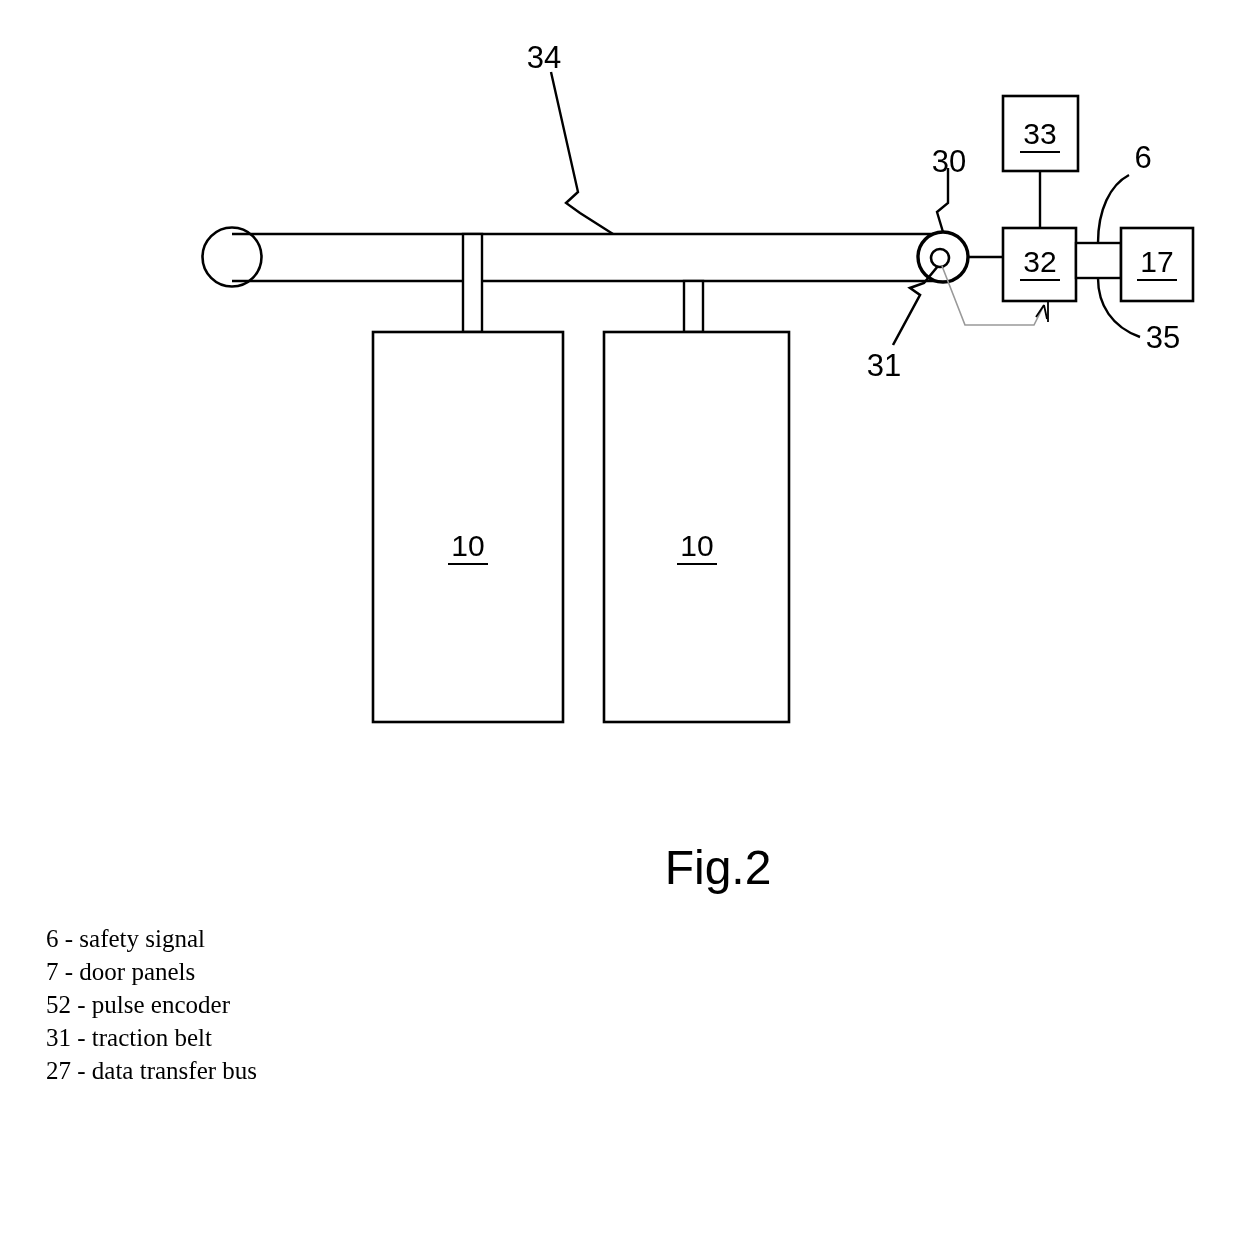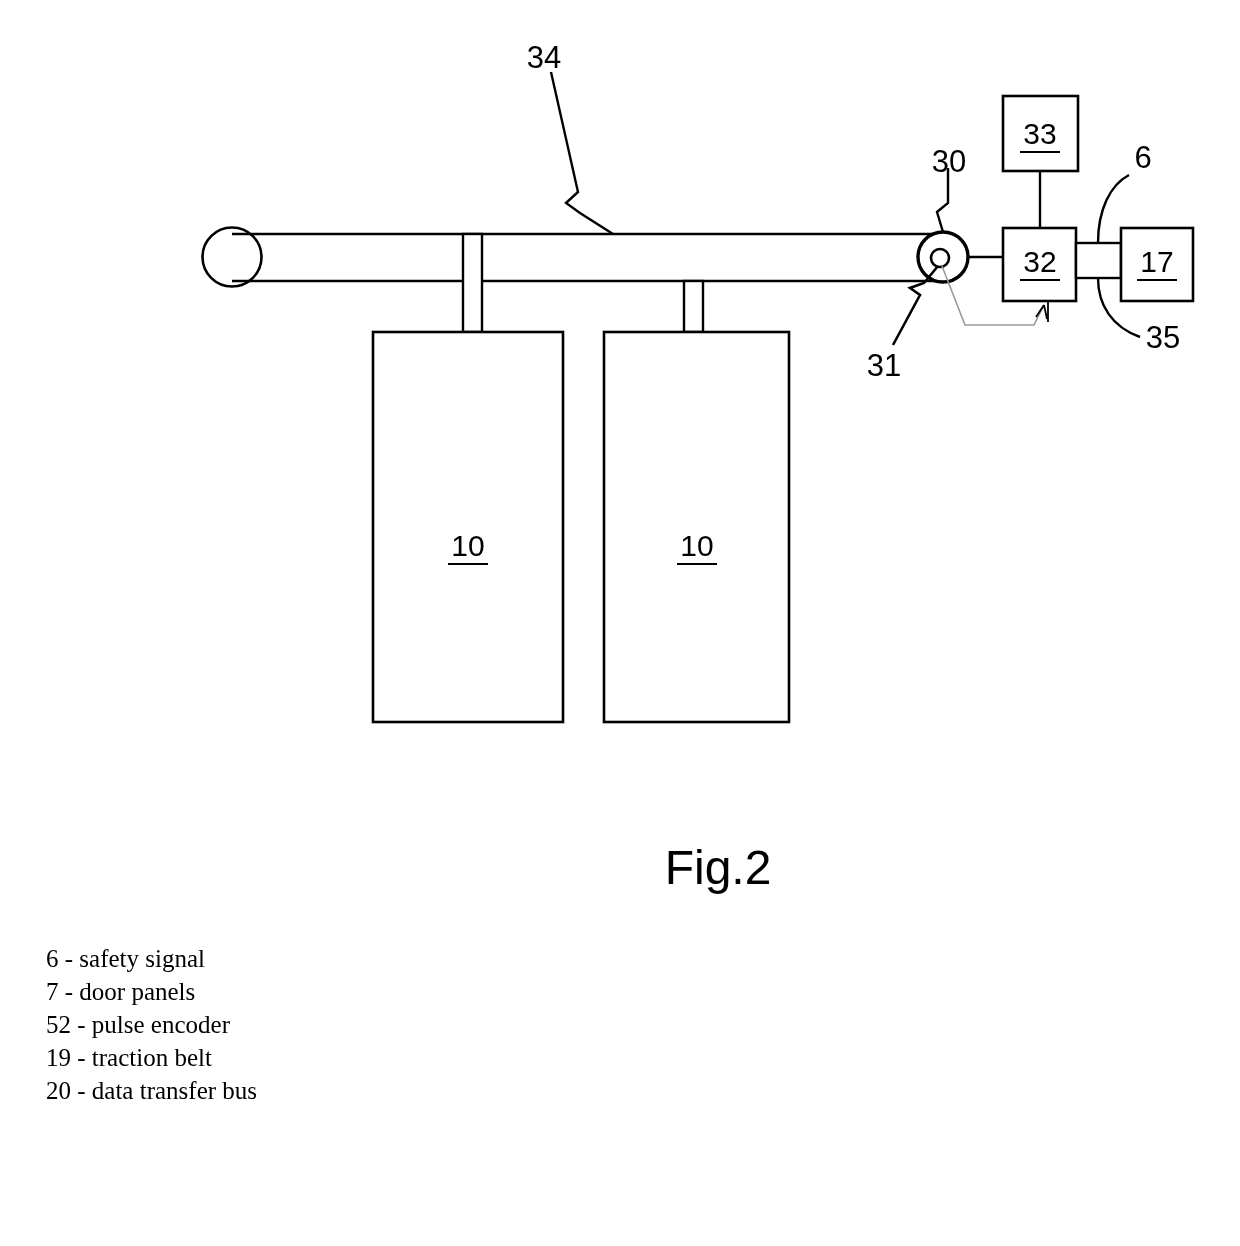--- a/index.html
+++ b/index.html
@@ -22,21 +22,21 @@
     height: 1246px;
   }
   svg.diagram {
     display: block;
     width: 1240px;
     height: 1246px;
   }
   .legend-list {
     position: absolute;
     left: 46px;
-    top: 942px;
+    top: 922px;
     width: 600px;
     margin: 0;
     padding: 0;
     list-style: none;
   }
   .legend-item {
     font-family: "Liberation Serif", serif;
     font-size: 25px;
     line-height: 33px;
     color: #000000;
@@ -135,17 +135,17 @@
     </g>
 
     <text x="718" y="884" text-anchor="middle" font-family="Liberation Sans, sans-serif" font-size="48" fill="#000">Fig.2</text>
 
   </svg>
 
   <ul class="legend-list">
     <li class="legend-item">6 - safety signal</li>
     <li class="legend-item">7 - door panels</li>
     <li class="legend-item">52 - pulse encoder</li>
-    <li class="legend-item">19 - traction belt</li>
-    <li class="legend-item">20 - data transfer bus</li>
+    <li class="legend-item">31 - traction belt</li>
+    <li class="legend-item">27 - data transfer bus</li>
   </ul>
 
 </div>
 
 </body></html>

